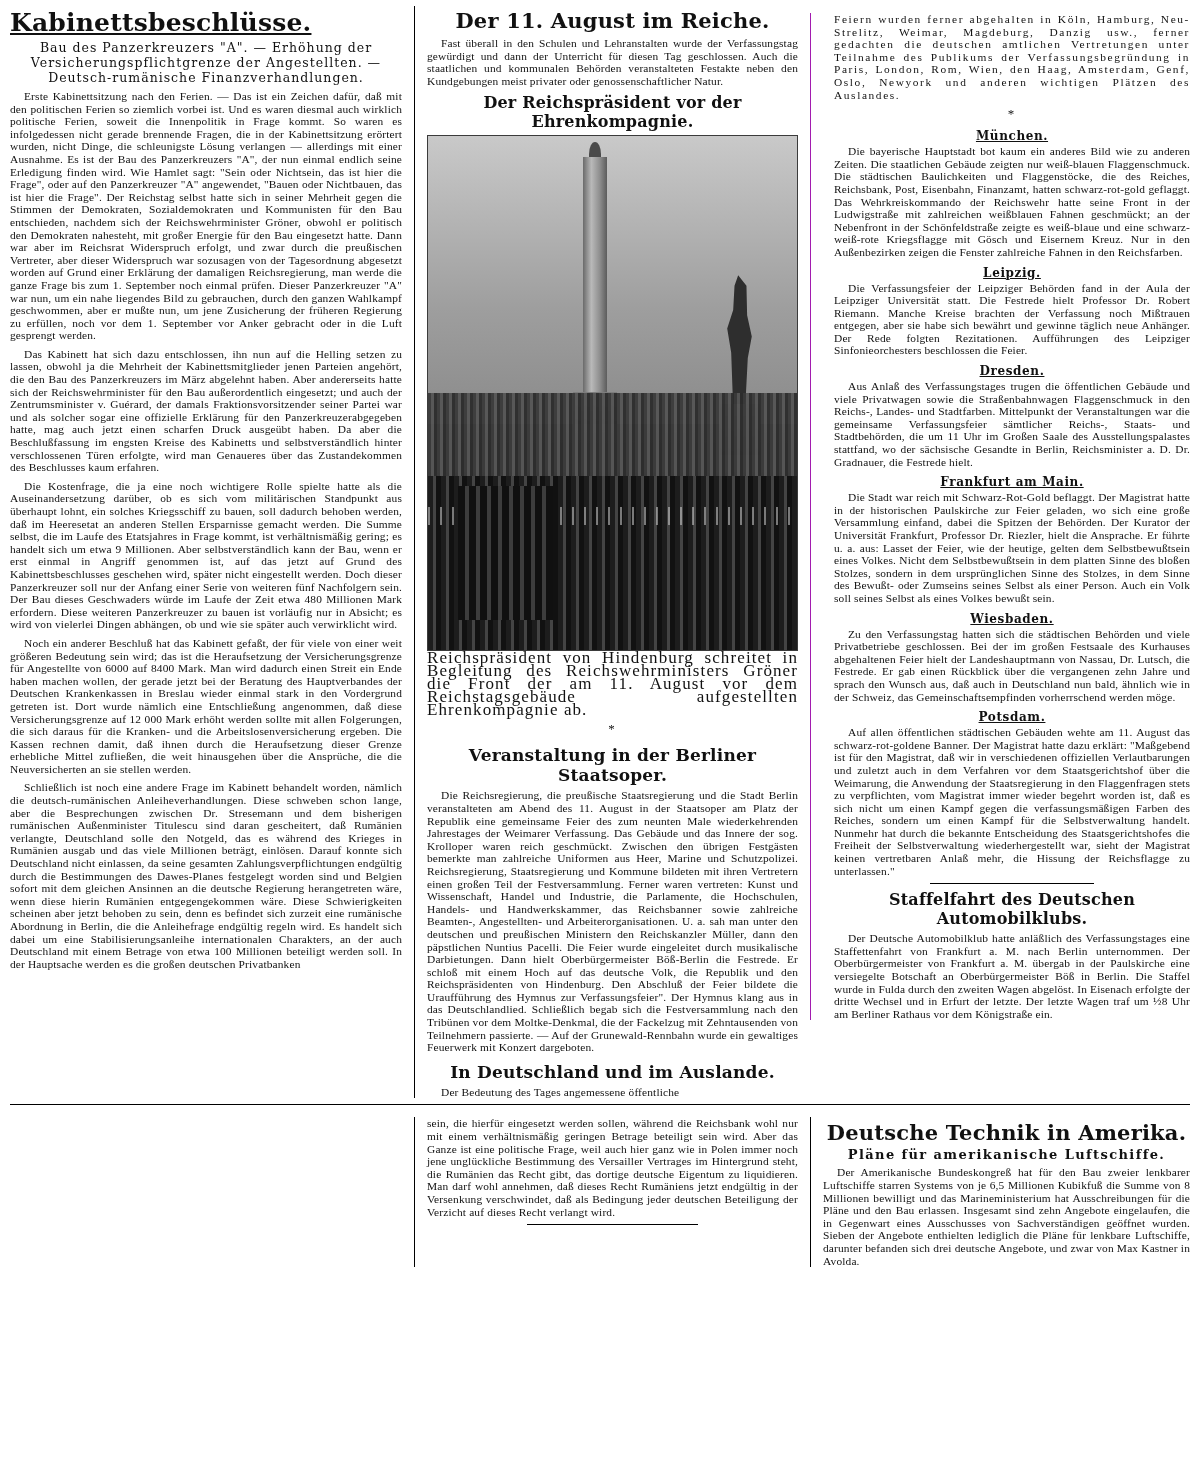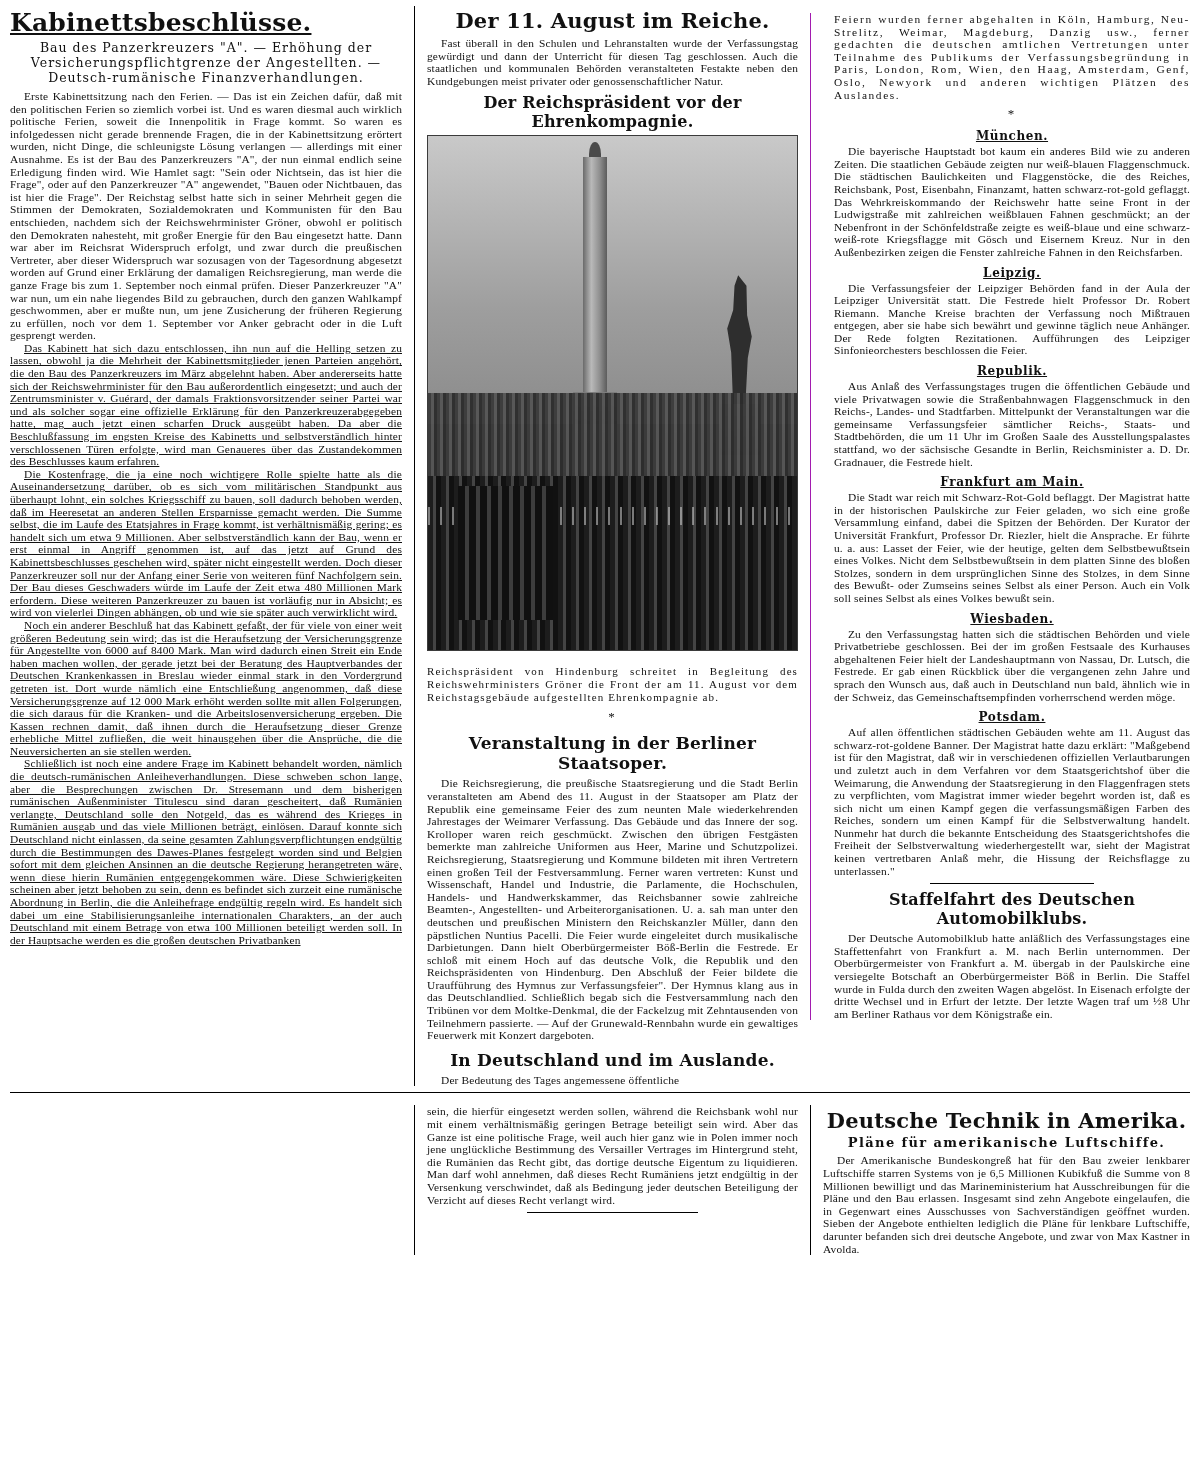--- a/index.html
+++ b/index.html
@@ -24,21 +24,21 @@
   }
   p{
     margin:0;
     text-align:justify;
     font-size:11.4px;
     line-height:12.6px;
     letter-spacing:0.15px;
     hyphens:auto;
     -webkit-hyphens:auto;
   }
-  p + p{margin-top:0;text-decoration:underline;}
+  p + p{margin-top:6px;}
   .indent{text-indent:14px;}
   .sp{letter-spacing:1.6px;}
   
   .cols{
     display:flex;
     gap:0;
     align-items:flex-start;
   }
   .col{
     box-sizing:border-box;
@@ -157,25 +157,25 @@
     background:repeating-linear-gradient(90deg,#cfcfcf 0 2px,transparent 2px 12px);
     opacity:.55;
   }
   .walkers{
     position:absolute;left:8%;bottom:6%;width:26%;height:26%;
     background:
       repeating-linear-gradient(90deg,#101010 0 7px,#3d3d3d 7px 11px),
       #1a1a1a;
   }
   .caption{
-    font-size:11px;
+    font-size:17px;
     line-height:13px;
     text-align:justify;
     letter-spacing:1.1px;
-    margin-top:14px;
+    margin-top:0;
     font-family:"Liberation Serif", serif;
   }
   
   .rule-h{
     border-top:1px solid #000;
     margin:6px 0 0 0;
   }
   .bottom{
     display:flex;
     margin-top:12px;
@@ -245,21 +245,21 @@
       <p class="sp">Feiern wurden ferner abgehalten in Köln, Hamburg, Neu-Strelitz, Weimar, Magdeburg, Danzig usw., ferner gedachten die deutschen amtlichen Vertretungen unter Teilnahme des Publikums der Verfassungsbegründung in Paris, London, Rom, Wien, den Haag, Amsterdam, Genf, Oslo, Newyork und anderen wichtigen Plätzen des Auslandes.</p>
 
       <div class="star">*</div>
 
       <div class="place">München.</div>
       <p class="indent">Die bayerische Hauptstadt bot kaum ein anderes Bild wie zu anderen Zeiten. Die staatlichen Gebäude zeigten nur weiß-blauen Flaggenschmuck. Die städtischen Baulichkeiten und Flaggenstöcke, die des Reiches, Reichsbank, Post, Eisenbahn, Finanzamt, hatten schwarz-rot-gold geflaggt. Das Wehrkreiskommando der Reichswehr hatte seine Front in der Ludwigstraße mit zahlreichen weißblauen Fahnen geschmückt; an der Nebenfront in der Schönfeldstraße zeigte es weiß-blaue und eine schwarz-weiß-rote Kriegsflagge mit Gösch und Eisernem Kreuz. Nur in den Außenbezirken zeigen die Fenster zahlreiche Fahnen in den Reichsfarben.</p>
 
       <div class="place">Leipzig.</div>
       <p class="indent">Die Verfassungsfeier der Leipziger Behörden fand in der Aula der Leipziger Universität statt. Die Festrede hielt Professor Dr. Robert Riemann. Manche Kreise brachten der Verfassung noch Mißtrauen entgegen, aber sie habe sich bewährt und gewinne täglich neue Anhänger. Der Rede folgten Rezitationen. Aufführungen des Leipziger Sinfonieorchesters beschlossen die Feier.</p>
 
-      <div class="place">Republik.</div>
+      <div class="place">Dresden.</div>
       <p class="indent">Aus Anlaß des Verfassungstages trugen die öffentlichen Gebäude und viele Privatwagen sowie die Straßenbahnwagen Flaggenschmuck in den Reichs-, Landes- und Stadtfarben. Mittelpunkt der Veranstaltungen war die gemeinsame Verfassungsfeier sämtlicher Reichs-, Staats- und Stadtbehörden, die um 11 Uhr im Großen Saale des Ausstellungspalastes stattfand, wo der sächsische Gesandte in Berlin, Reichsminister a. D. Dr. Gradnauer, die Festrede hielt.</p>
 
       <div class="place">Frankfurt am Main.</div>
       <p class="indent">Die Stadt war reich mit Schwarz-Rot-Gold beflaggt. Der Magistrat hatte in der historischen Paulskirche zur Feier geladen, wo sich eine große Versammlung einfand, dabei die Spitzen der Behörden. Der Kurator der Universität Frankfurt, Professor Dr. Riezler, hielt die Ansprache. Er führte u. a. aus: Lasset der Feier, wie der heutige, gelten dem Selbstbewußtsein eines Volkes. Nicht dem Selbstbewußtsein in dem platten Sinne des bloßen Stolzes, sondern in dem ursprünglichen Sinne des Stolzes, in dem Sinne des Bewußt- oder Zumseins seines Selbst als einer Person. Auch ein Volk soll seines Selbst als eines Volkes bewußt sein.</p>
 
       <div class="place">Wiesbaden.</div>
       <p class="indent">Zu den Verfassungstag hatten sich die städtischen Behörden und viele Privatbetriebe geschlossen. Bei der im großen Festsaale des Kurhauses abgehaltenen Feier hielt der Landeshauptmann von Nassau, Dr. Lutsch, die Festrede. Er gab einen Rückblick über die vergangenen zehn Jahre und sprach den Wunsch aus, daß auch in Deutschland nun bald, ähnlich wie in der Schweiz, das Gemeinschaftsempfinden vorherrschend werden möge.</p>
 
       <div class="place">Potsdam.</div>
       <p class="indent">Auf allen öffentlichen städtischen Gebäuden wehte am 11. August das schwarz-rot-goldene Banner. Der Magistrat hatte dazu erklärt: "Maßgebend ist für den Magistrat, daß wir in verschiedenen offiziellen Verlautbarungen und zuletzt auch in dem Verfahren vor dem Staatsgerichtshof über die Weimarung, die Anwendung der Staatsregierung in den Flaggenfragen stets zu verpflichten, vom Magistrat immer wieder begehrt worden ist, daß es sich nicht um einen Kampf gegen die verfassungsmäßigen Farben des Reiches, sondern um einen Kampf für die Selbstverwaltung handelt. Nunmehr hat durch die bekannte Entscheidung des Staatsgerichtshofes die Freiheit der Selbstverwaltung wiederhergestellt war, sieht der Magistrat keinen vertretbaren Anlaß mehr, die Hissung der Reichsflagge zu unterlassen."</p>

